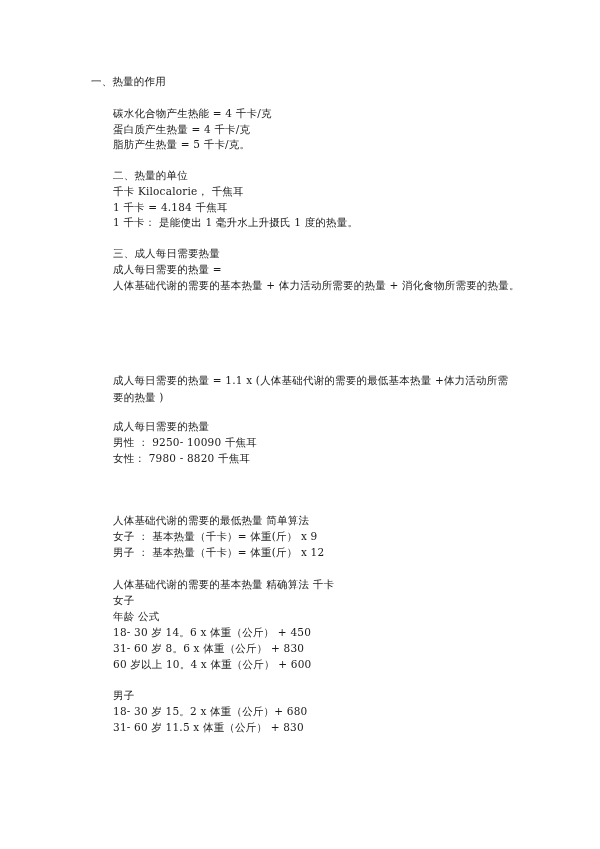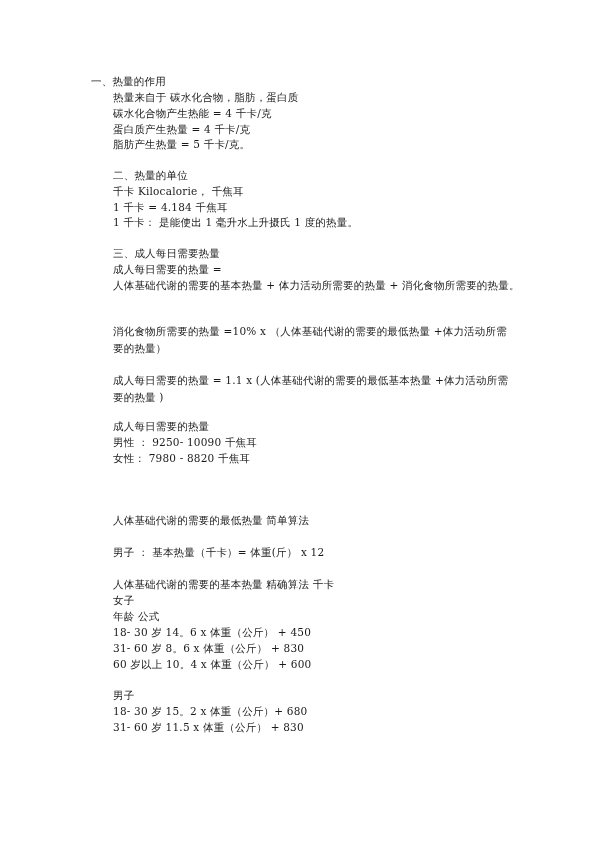--- a/index.html
+++ b/index.html
@@ -7,42 +7,41 @@
          font-family:"DejaVu Serif","Liberation Serif",serif; color:#1a1a1a; }
   .page { position:absolute; left:0; top:0; width:600px; height:849px; }
   .line { position:absolute; font-size:10.5px; line-height:14px; white-space:nowrap; letter-spacing:0.2px; }
   .wrap { white-space:normal; width:400px; }
 </style>
 </head>
 <body>
 
 <div class="page">
   <div class="line" style="left:91px;top:74px">一、热量的作用</div>
-  <div class="line" style="left:113px;top:90px">热量来自于  碳水化合物，脂肪，蛋白质</div>
   <div class="line" style="left:113px;top:106px">碳水化合物产生热能  = 4  千卡/克</div>
   <div class="line" style="left:113px;top:122px">蛋白质产生热量  = 4  千卡/克</div>
   <div class="line" style="left:113px;top:137px">脂肪产生热量  = 5  千卡/克。</div>
 
   <div class="line" style="left:113px;top:168px">二、热量的单位</div>
   <div class="line" style="left:113px;top:184px">千卡  Kilocalorie，   千焦耳</div>
   <div class="line" style="left:113px;top:200px">1  千卡  = 4.184  千焦耳</div>
   <div class="line" style="left:113px;top:215px">1  千卡：   是能使出 1 毫升水上升摄氏 1 度的热量。</div>
 
   <div class="line" style="left:113px;top:246px">三、成人每日需要热量</div>
   <div class="line" style="left:113px;top:262px">成人每日需要的热量  =</div>
   <div class="line" style="left:113px;top:278px">人体基础代谢的需要的基本热量  +  体力活动所需要的热量  +  消化食物所需要的热量。</div>
 
-  <div class="line wrap" style="left:113px;top:323px;line-height:17px">消化食物所需要的热量  =10% x   （人体基础代谢的需要的最低热量  +体力活动所需要的热量）</div>
   <div class="line wrap" style="left:113px;top:372px;line-height:17px">成人每日需要的热量  = 1.1 x (人体基础代谢的需要的最低基本热量  +体力活动所需要的热量  )</div>
 
   <div class="line" style="left:113px;top:419px">成人每日需要的热量</div>
   <div class="line" style="left:113px;top:435px">男性  ：   9250- 10090  千焦耳</div>
   <div class="line" style="left:113px;top:451px">女性：   7980 - 8820  千焦耳</div>
 
   <div class="line" style="left:113px;top:513px">人体基础代谢的需要的最低热量  简单算法</div>
+  <div class="line" style="left:113px;top:529px">女子  ：   基本热量（千卡）=  体重(斤）   x 9</div>
   <div class="line" style="left:113px;top:545px">男子  ：   基本热量（千卡）=  体重(斤）   x 12</div>
 
   <div class="line" style="left:113px;top:577px">人体基础代谢的需要的基本热量  精确算法  千卡</div>
   <div class="line" style="left:113px;top:593px">女子</div>
   <div class="line" style="left:113px;top:609px">年龄  公式</div>
   <div class="line" style="left:113px;top:625px">18- 30  岁  14。6 x  体重（公斤）  + 450</div>
   <div class="line" style="left:113px;top:641px">31- 60  岁  8。6 x  体重（公斤）  + 830</div>
   <div class="line" style="left:113px;top:657px">60 岁以上  10。4 x  体重（公斤）  + 600</div>
 
   <div class="line" style="left:113px;top:688px">男子</div>

